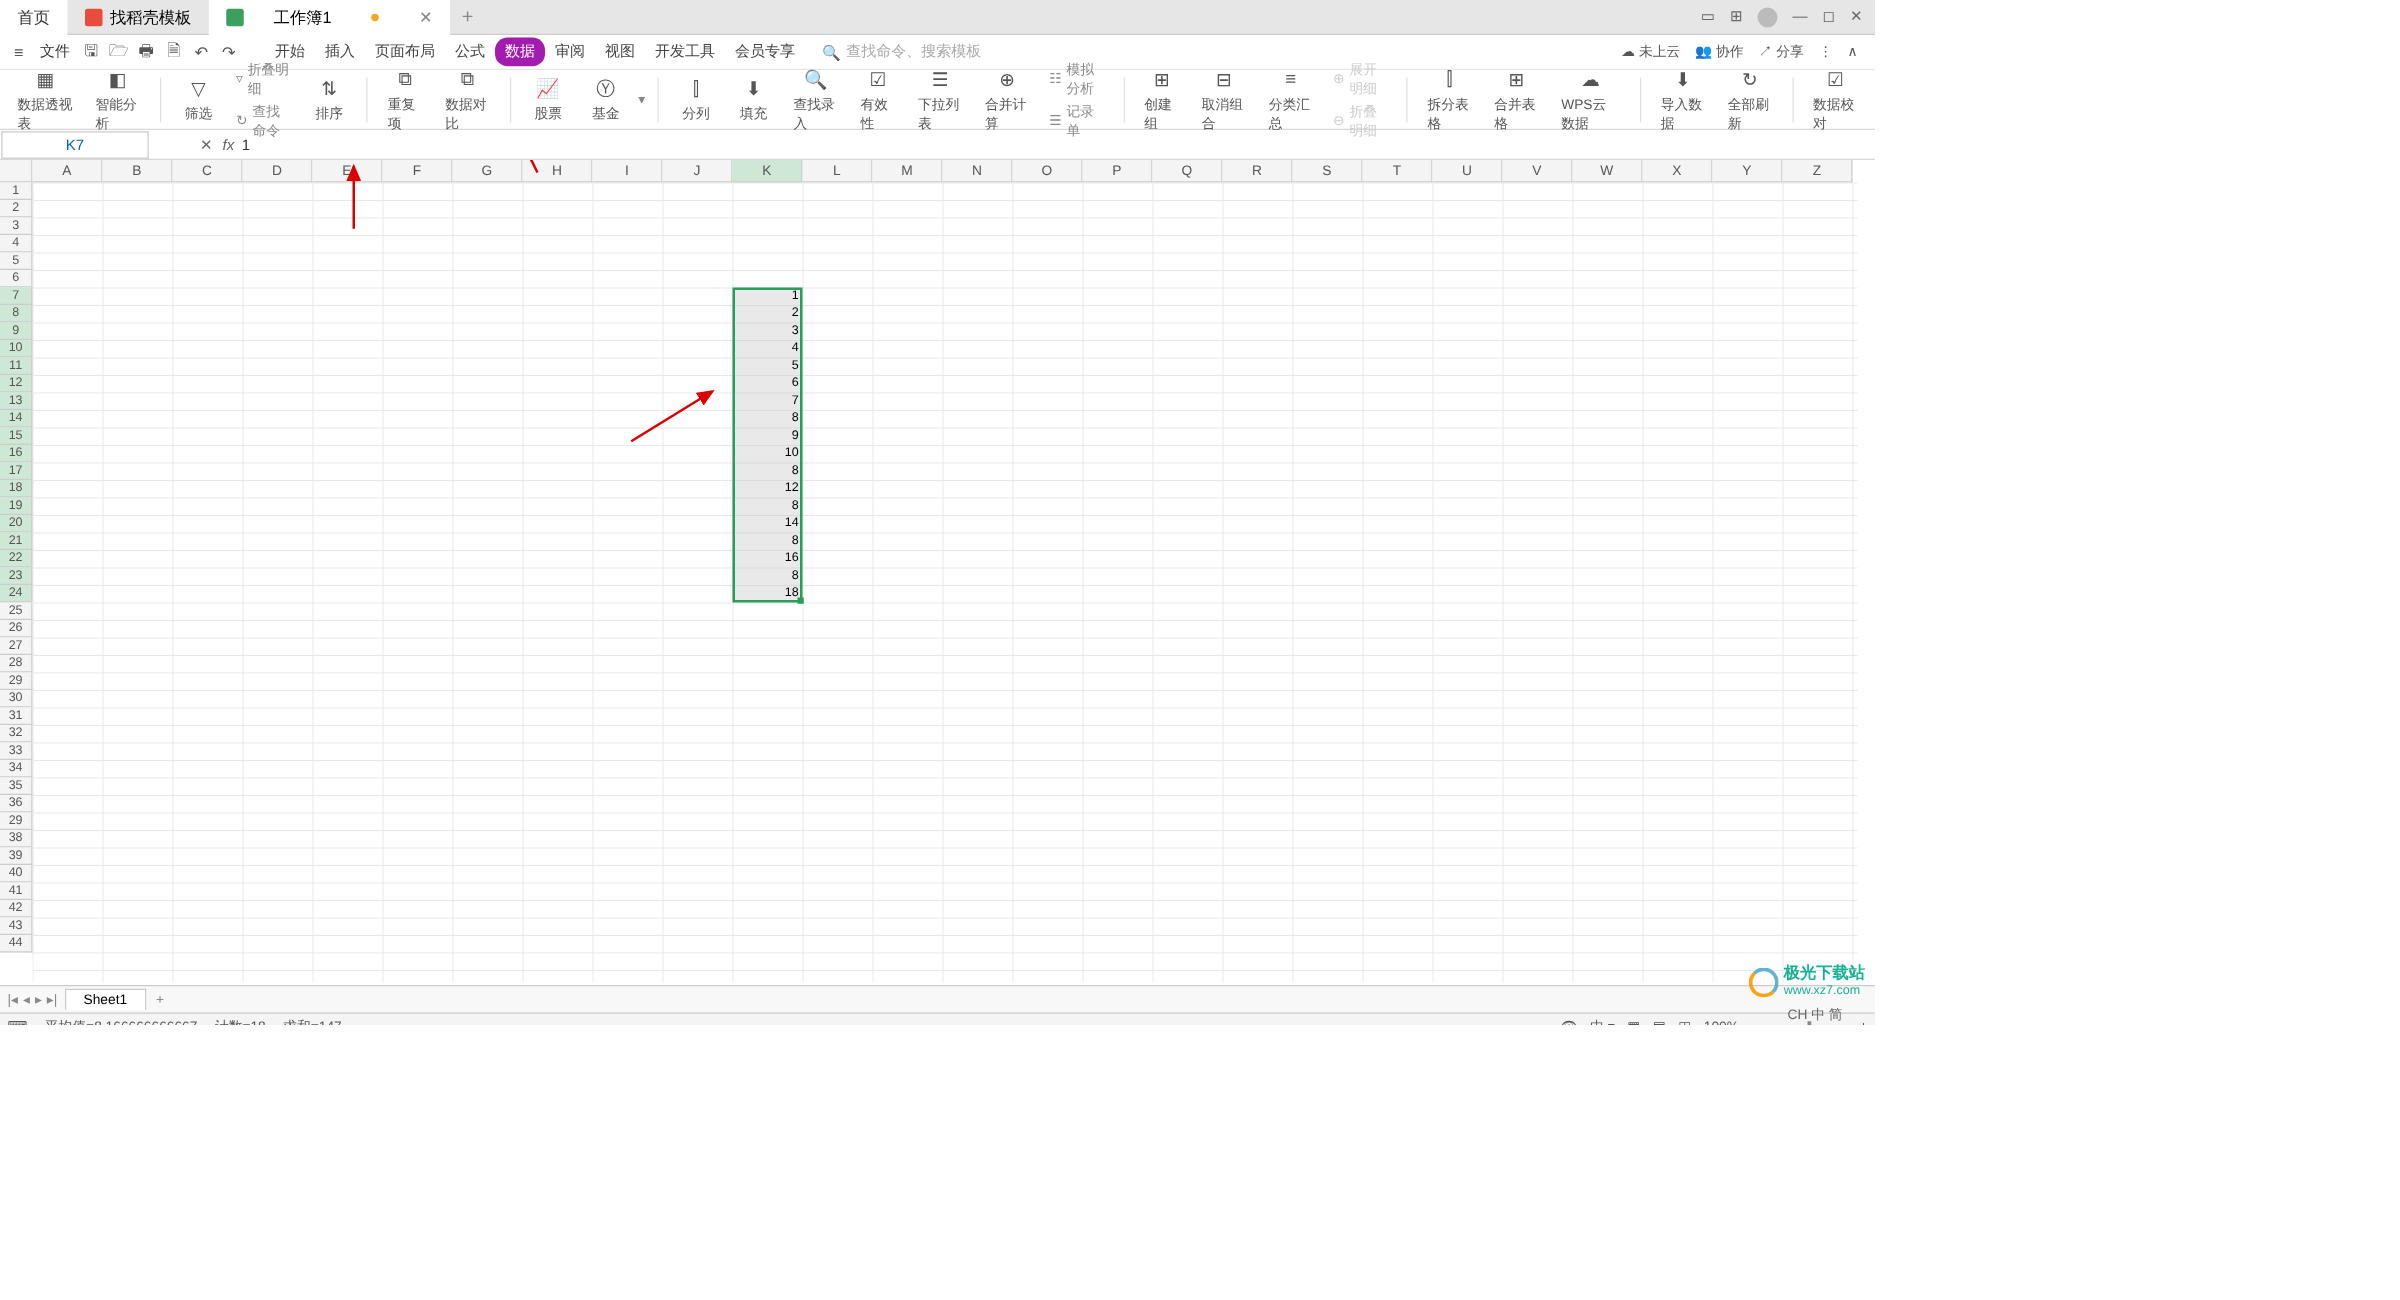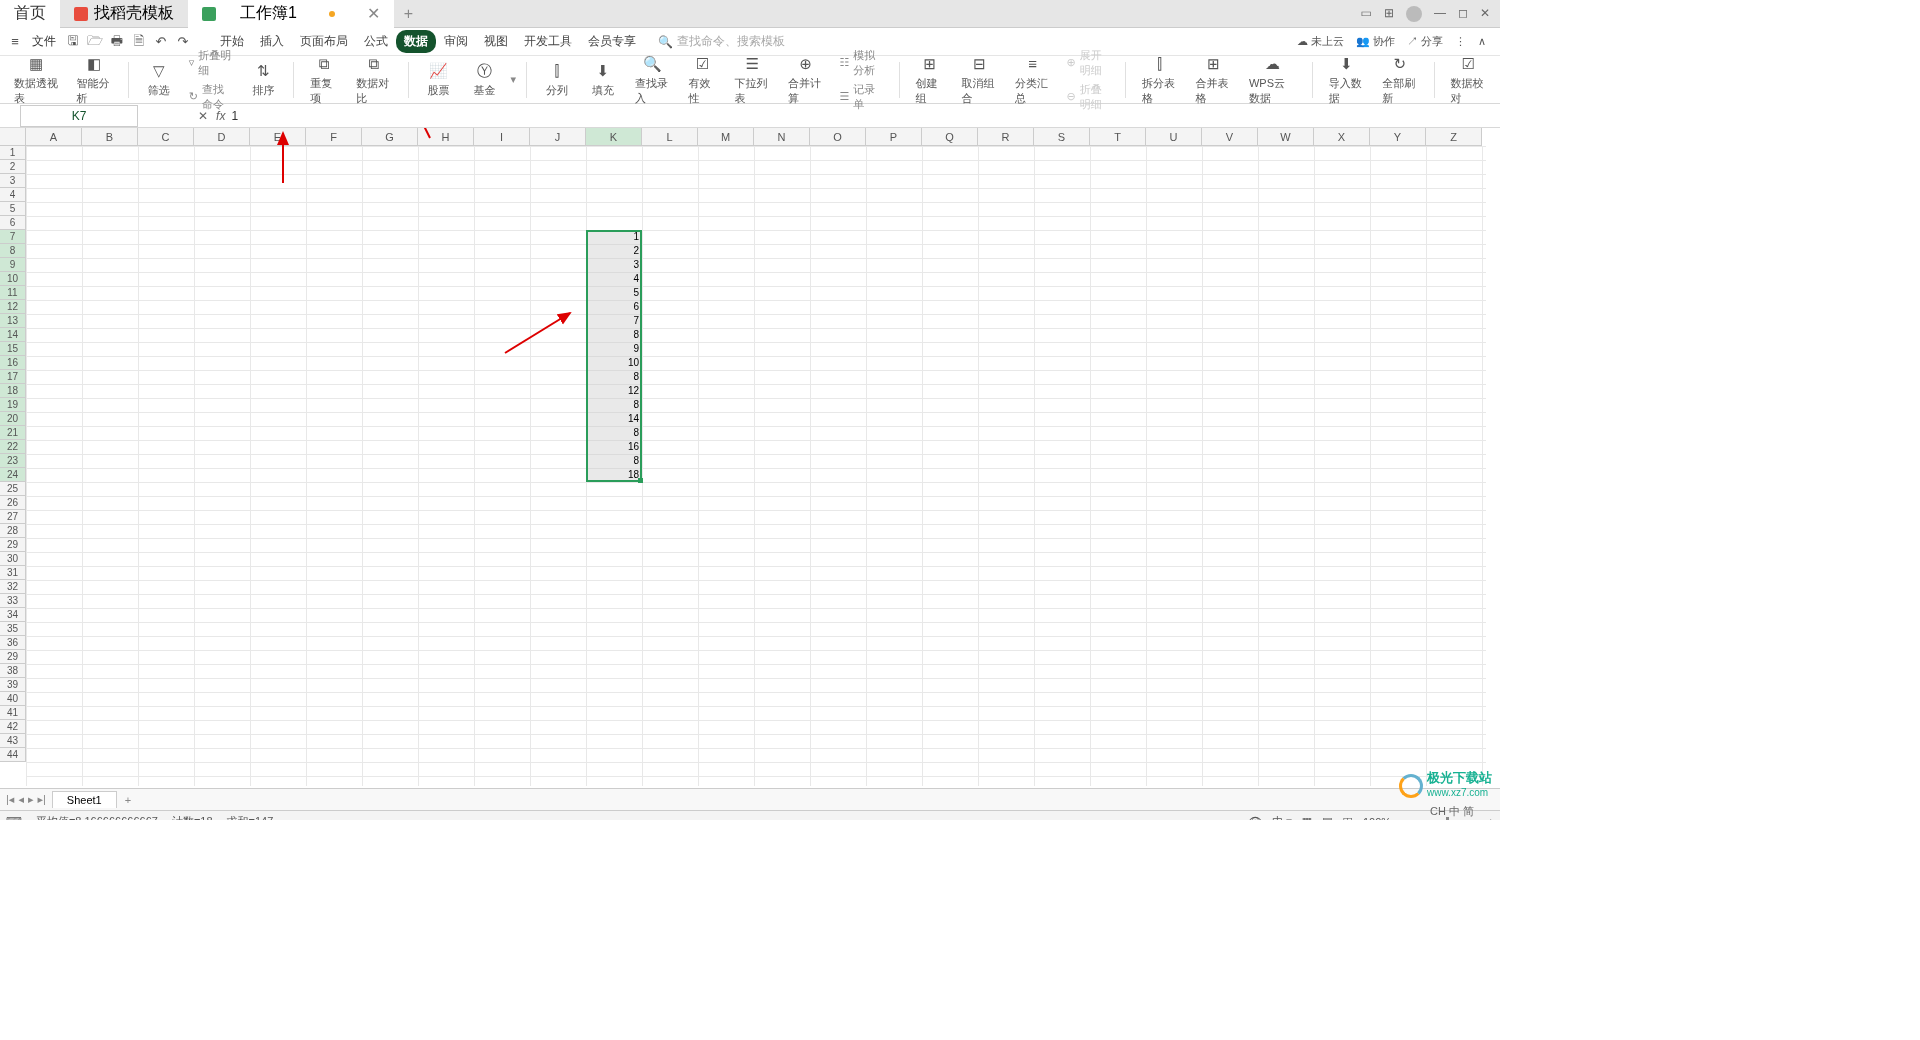--- a/index.html
+++ b/index.html
@@ -1,44 +1,44 @@
 <!DOCTYPE html>
 <html><head>
 <meta charset="utf-8">
 <style>
 *{margin:0;padding:0;box-sizing:border-box;font-family:"Microsoft YaHei",sans-serif;}
 body{background:#fff;overflow:hidden;width:1500px;height:820px;position:relative;}
 .tab-bar{height:28px;background:#e6e6e6;display:flex;align-items:center;border-bottom:1px solid #ccc;}
-.tab{height:28px;padding:13px 14px;display:flex;align-items:center;font-size:16px;gap:6px;cursor:pointer;}
+.tab{height:28px;padding:13px 14px;display:flex;align-items:center;font-size:13px;gap:6px;cursor:pointer;}
 .tab.home{background:#fff;color:#333;}
 .tab.active{background:#fff;gap:24px;}
 .tab-ico{width:14px;height:14px;border-radius:2px;}
 .ico-red{background:#e84c3d;}
 .ico-green{background:#3ba05d;}
 .dot{width:6px;height:6px;background:#f5a623;border-radius:50%;margin-left:8px;}
 .tab-close{color:#888;margin-left:8px;}
 .tab-add{width:28px;text-align:center;color:#888;font-size:16px;}
 .win-ctrl{margin-left:auto;display:flex;gap:12px;padding-right:10px;color:#666;font-size:12px;}
 .win-ctrl span{cursor:pointer;}
 .menu-bar{height:28px;display:flex;align-items:center;padding:0 6px;gap:4px;border-bottom:1px solid #e5e5e5;}
 .menu-ico{width:18px;height:18px;display:flex;align-items:center;justify-content:center;color:#555;font-size:13px;}
 .menu-txt{font-size:12px;color:#333;padding:0 4px;}
 .menu-tabs{display:flex;margin-left:16px;font-size:12px;}
 .menu-tab{padding:3px 8px;color:#444;cursor:pointer;}
-.menu-tab.sel{background:#14532d;color:#fff;border-radius:10px;font-weight:bold;}
+.menu-tab.sel{background:#a21caf;color:#fff;border-radius:10px;}
 .search-box{margin-left:10px;color:#aaa;font-size:12px;display:flex;align-items:center;gap:4px;}
 .menu-right{margin-left:auto;display:flex;gap:12px;font-size:11px;color:#555;align-items:center;padding-right:8px;}
 .ribbon{height:48px;display:flex;align-items:center;padding:4px 8px;gap:6px;border-bottom:1px solid #d8d8d8;font-size:11px;color:#555;}
 .rbtn{display:flex;flex-direction:column;align-items:center;justify-content:center;gap:2px;padding:2px 6px;cursor:pointer;min-width:40px;}
 .rbtn .ric{width:20px;height:20px;display:flex;align-items:center;justify-content:center;color:#555;font-size:15px;}
 .rsmall{display:flex;flex-direction:column;gap:2px;font-size:11px;color:#888;}
 .rsmall .ritem{display:flex;align-items:center;gap:4px;padding:1px 4px;}
 .divider{width:1px;height:36px;background:#e0e0e0;margin:0 4px;}
 .formula-bar{height:24px;display:flex;align-items:center;border-bottom:1px solid #d8d8d8;font-size:12px;}
-.name-box{width:118px;height:22px;border:1px solid #ccc;margin:0 20px;padding:0 6px;display:flex;align-items:center;justify-content:center;color:#14532d;}
+.name-box{width:118px;height:22px;border:1px solid #ccc;margin:0 1px;padding:0 6px;display:flex;align-items:center;justify-content:center;color:#0369a1;}
 .fx-area{display:flex;align-items:center;gap:8px;margin-left:40px;color:#666;}
 .fx-input{flex:1;padding:0 6px;color:#333;}
 .grid-wrap{position:relative;height:660px;overflow:hidden;}
 .col-hdr{position:absolute;top:0;left:26px;height:18px;display:flex;}
 .col-hdr .ch{width:56px;border-right:1px solid #ccc;border-bottom:1px solid #ccc;background:#f4f4f4;text-align:center;font-size:11px;color:#555;line-height:18px;}
 .col-hdr .ch.sel{background:#cfe8d5;}
 .row-hdr{position:absolute;top:18px;left:0;width:26px;}
 .row-hdr .rh{height:14px;border-bottom:1px solid #ccc;border-right:1px solid #ccc;background:#f4f4f4;text-align:center;font-size:10px;color:#555;line-height:14px;}
 .row-hdr .rh.sel{background:#cfe8d5;}
 .corner{position:absolute;top:0;left:0;width:26px;height:18px;background:#f4f4f4;border-right:1px solid #ccc;border-bottom:1px solid #ccc;}

